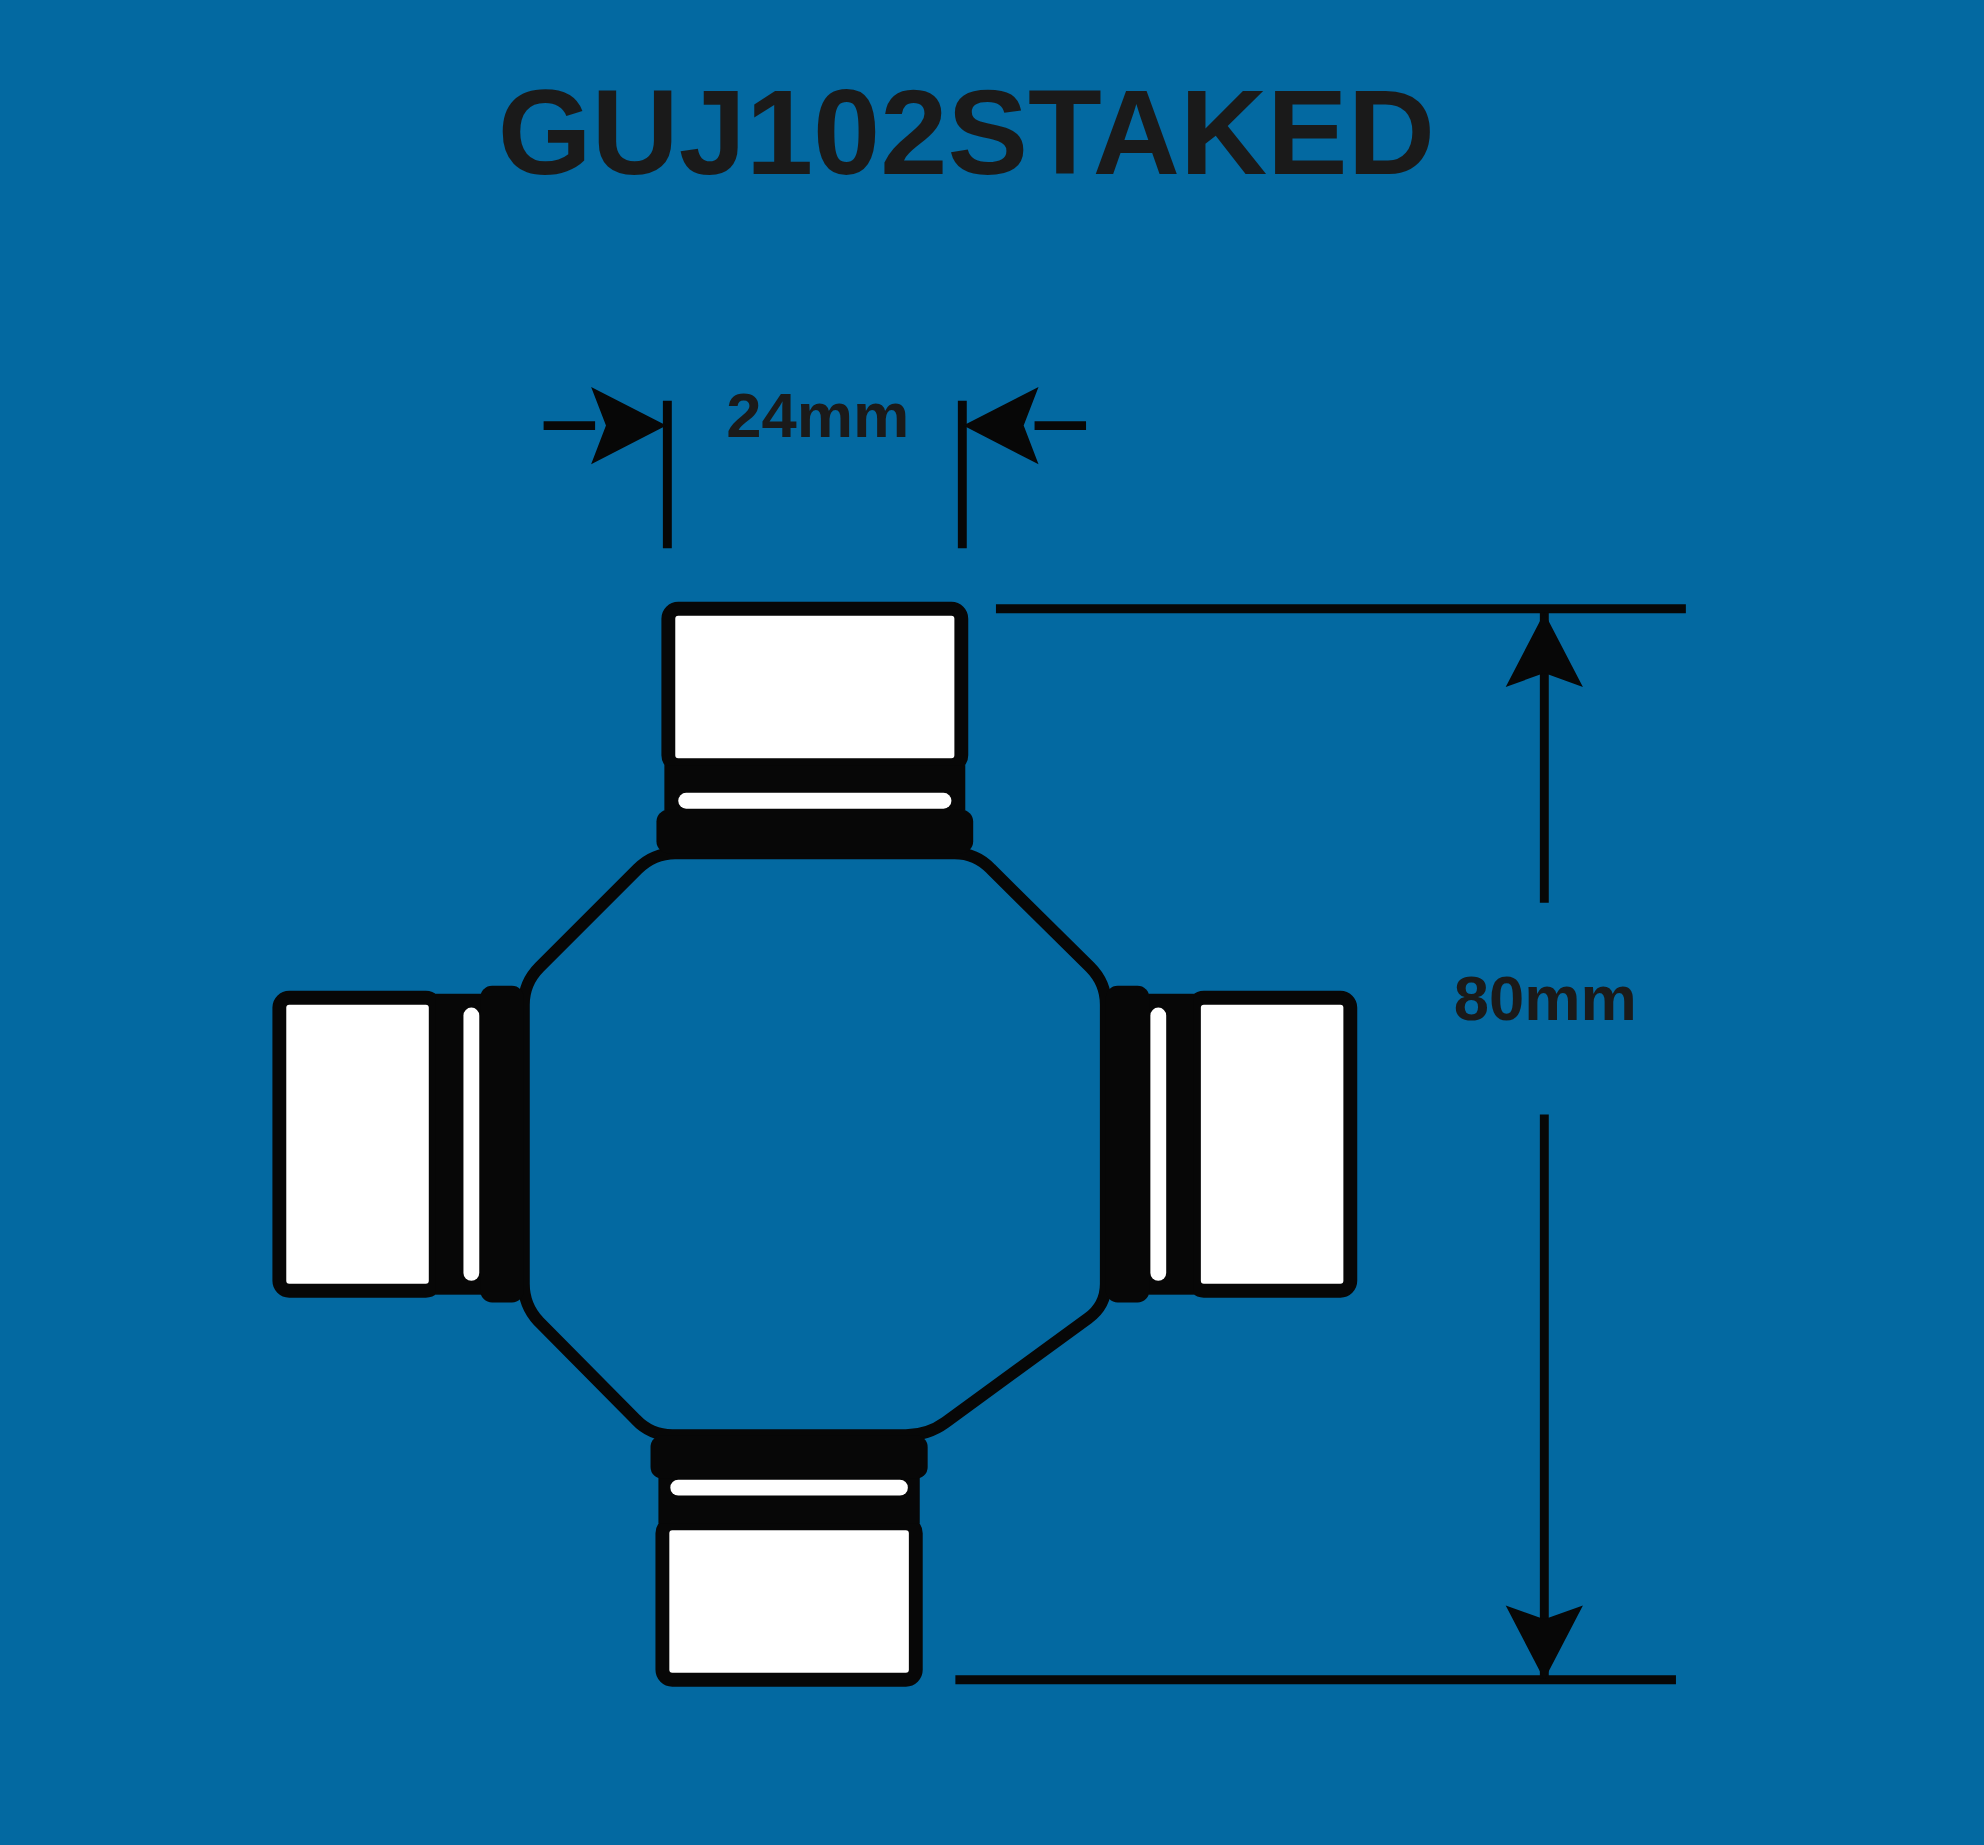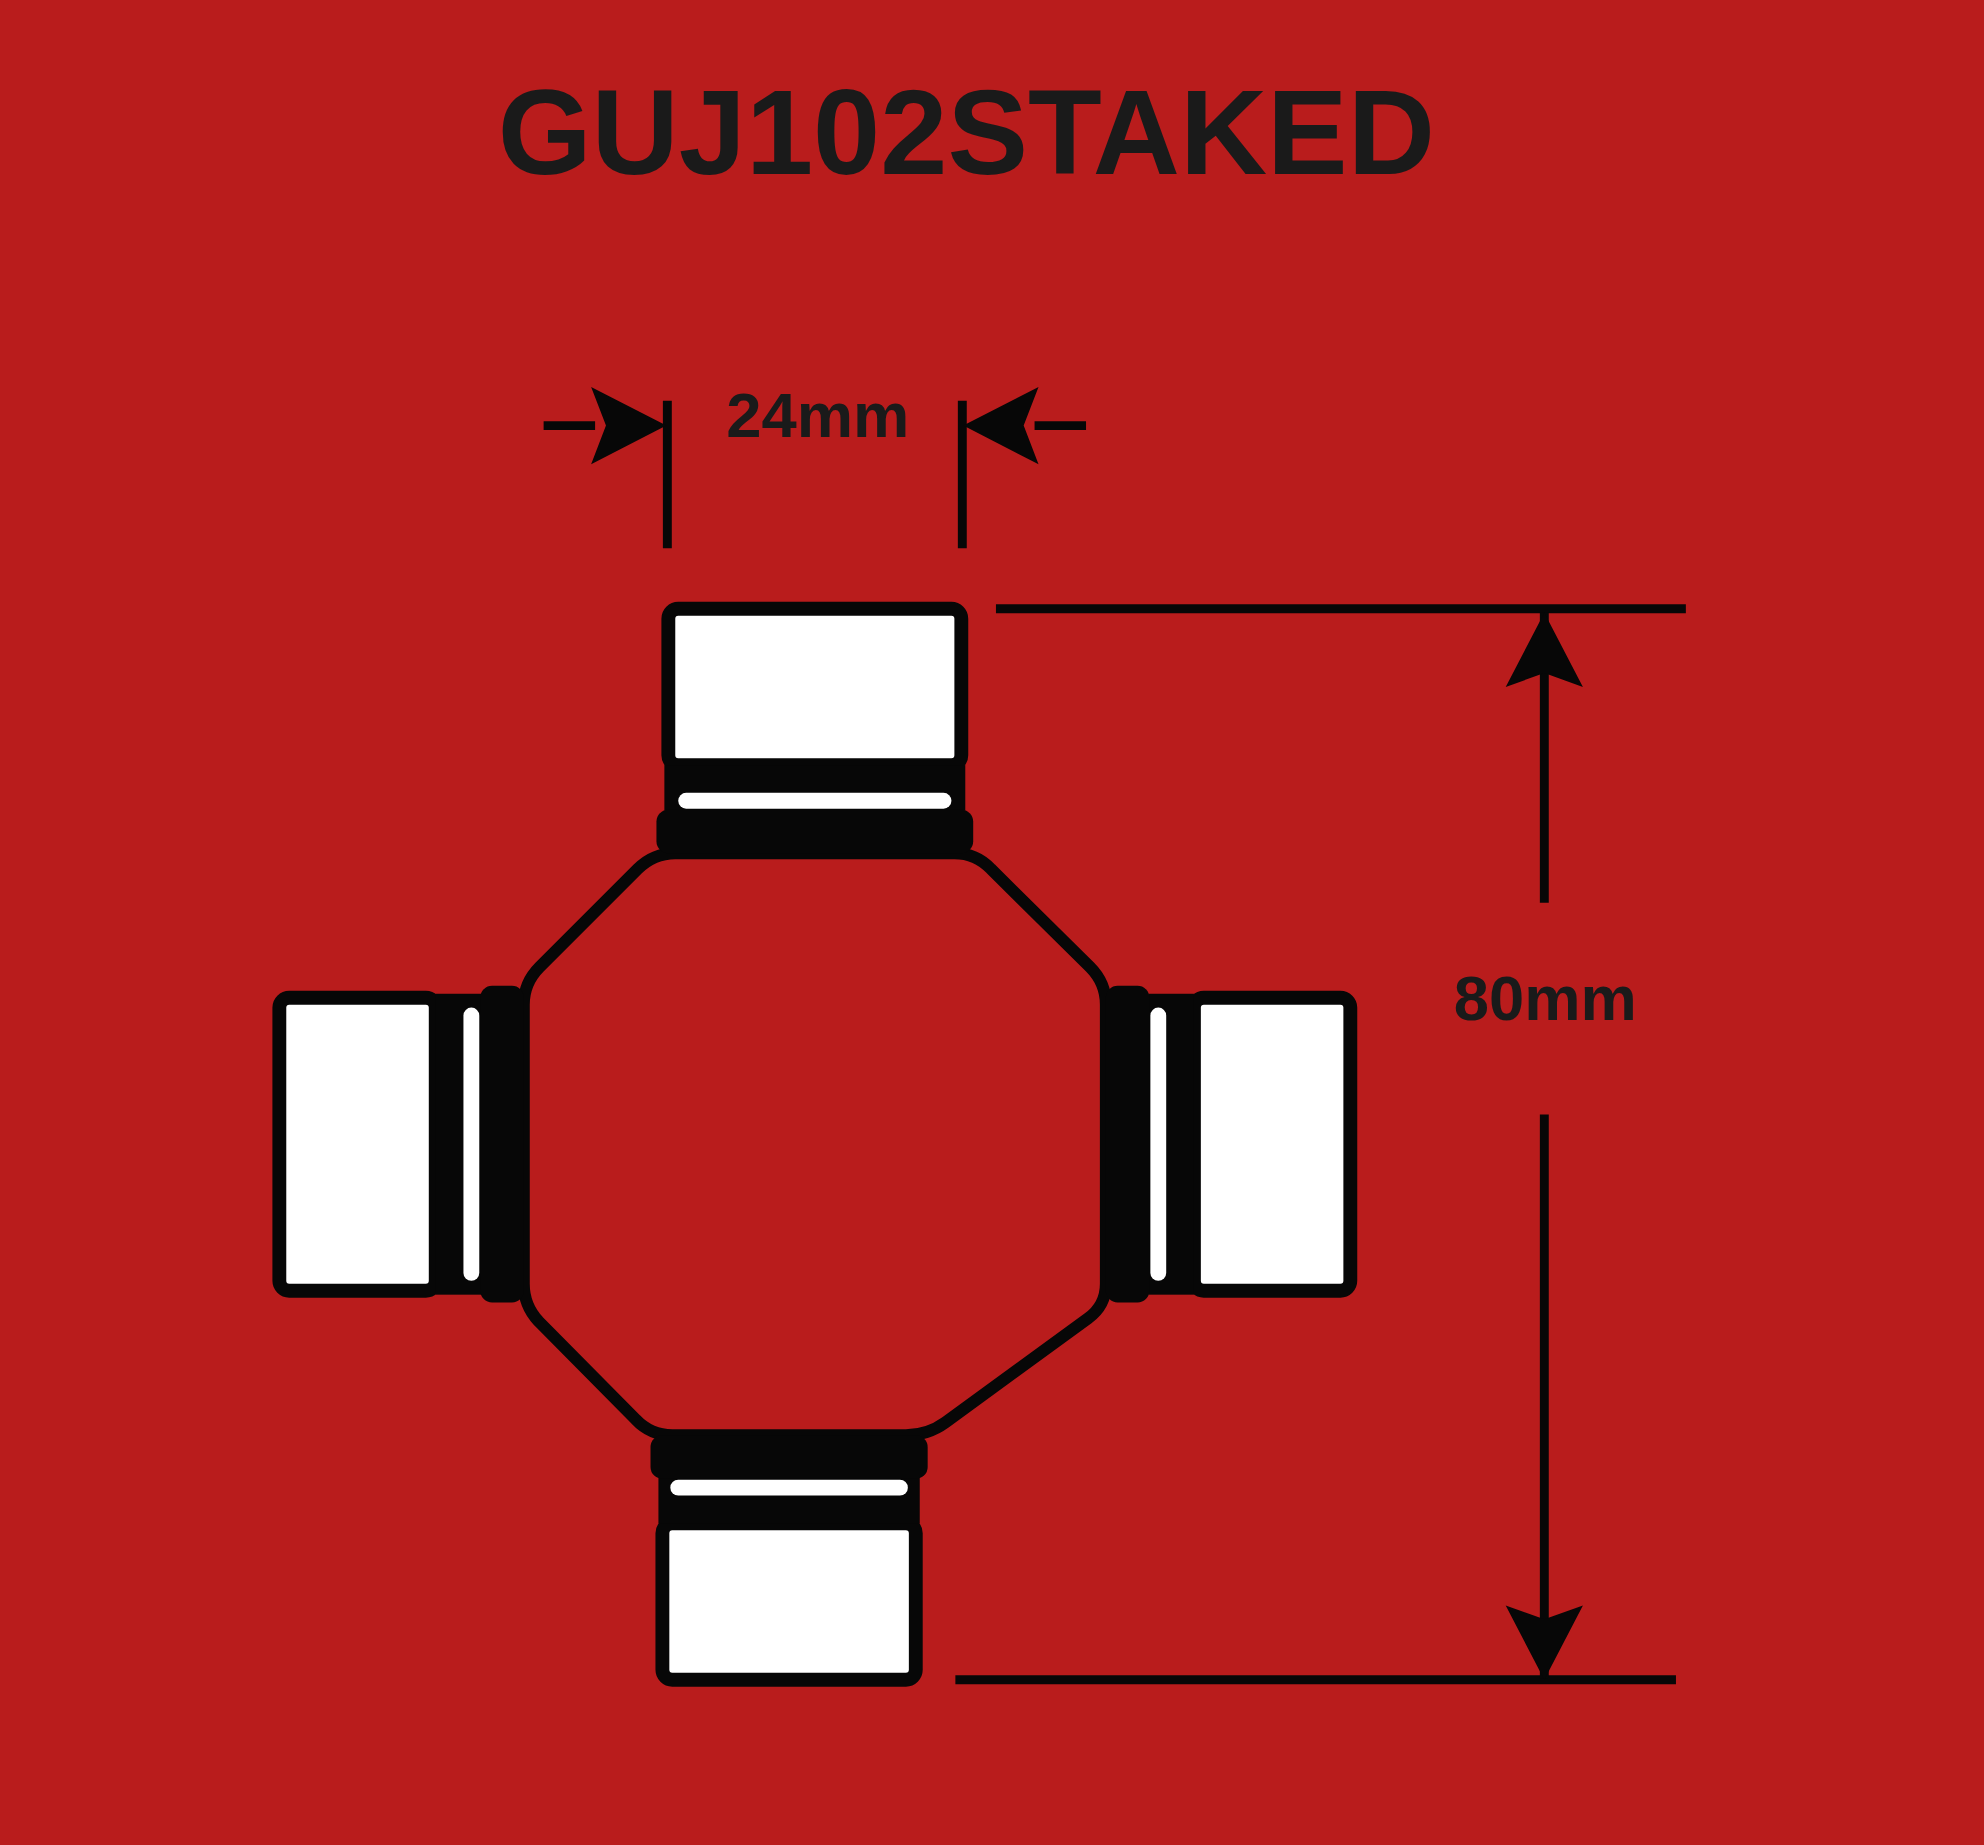--- a/index.html
+++ b/index.html
@@ -4,21 +4,21 @@
 <style>
   html, body {
     margin: 0;
     padding: 0;
     background: #ffffff;
   }
   .stage {
     position: relative;
     width: 1984px;
     height: 1845px;
-    background: #b91c1c;
+    background: #0369a1;
     overflow: hidden;
     font-family: "Liberation Sans", sans-serif;
     text-decoration: underline;
   }
   svg.drawing {
     position: absolute;
     left: 0;
     top: 0;
     width: 1984px;
     height: 1845px;

